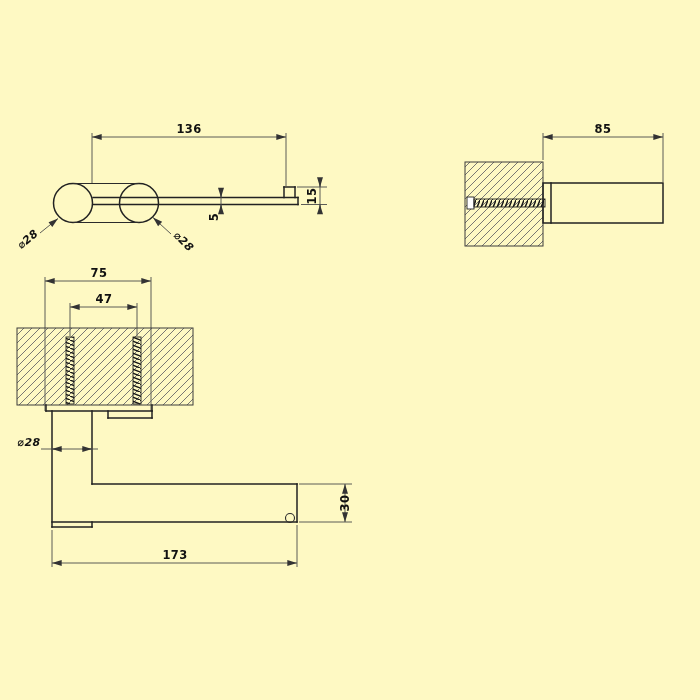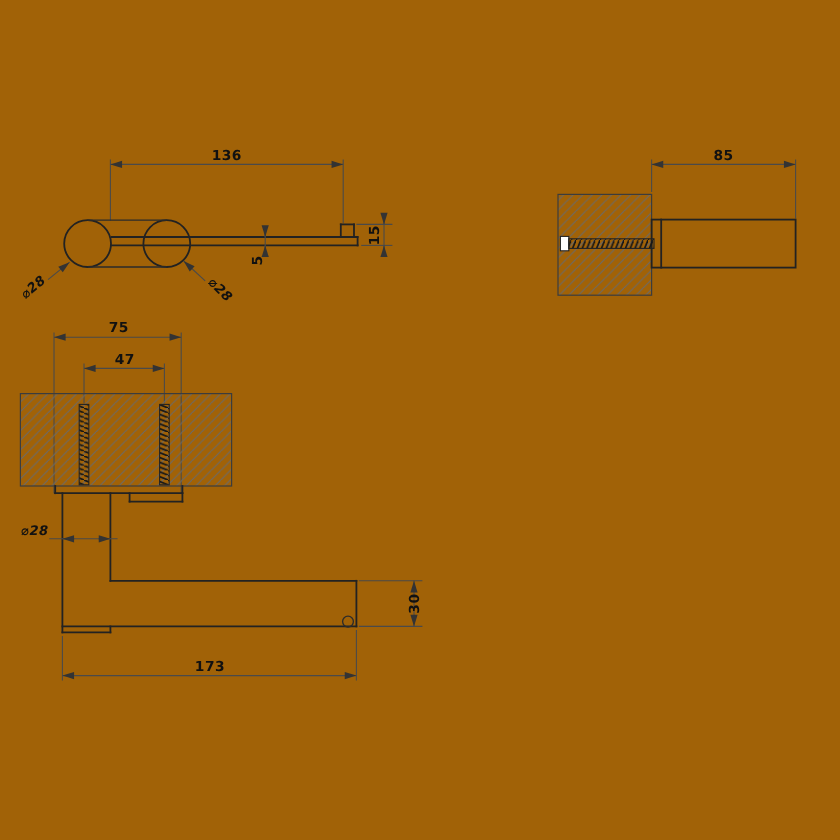--- a/index.html
+++ b/index.html
@@ -1,16 +1,16 @@
 <!DOCTYPE html>
 <html><head>
 <meta charset="utf-8">
 <style>
   html,body{margin:0;padding:0;background:#ffffff;}
-  #canvas{position:relative;width:700px;height:700px;background:#a16207;overflow:hidden;
+  #canvas{position:relative;width:700px;height:700px;background:#fef9c3;overflow:hidden;
           font-family:"DejaVu Sans",sans-serif;}
   svg{position:absolute;left:0;top:0;}
   .obj{stroke:#222;stroke-width:1.5;fill:none;stroke-linecap:square;}
   .obj-thin{stroke:#2b2b2b;stroke-width:1.1;fill:none;}
   .thin{stroke:#4a4a4a;stroke-width:0.9;fill:none;stroke-linecap:butt;}
   .hatch-box{stroke:#3c3c3c;stroke-width:1;}
   .screw{stroke:#222;stroke-width:0.9;}
   .dim-text{font:700 11.5px "DejaVu Sans",sans-serif;fill:#111;letter-spacing:0.4px;}
   .dia-text{font:italic 700 11px "DejaVu Sans",sans-serif;fill:#111;letter-spacing:0.3px;}
 </style>

